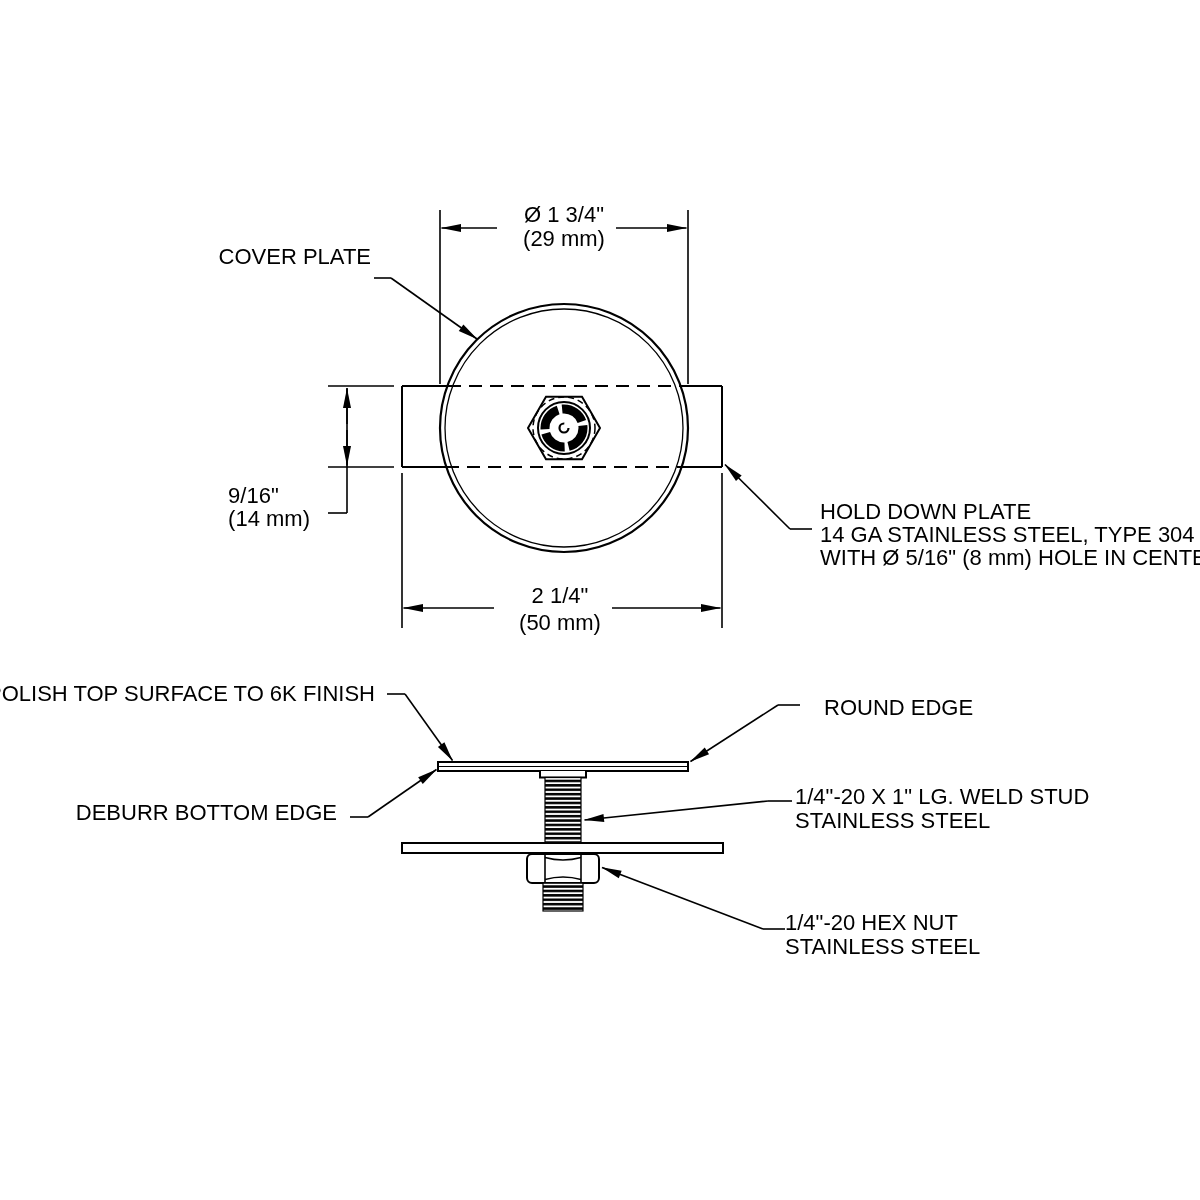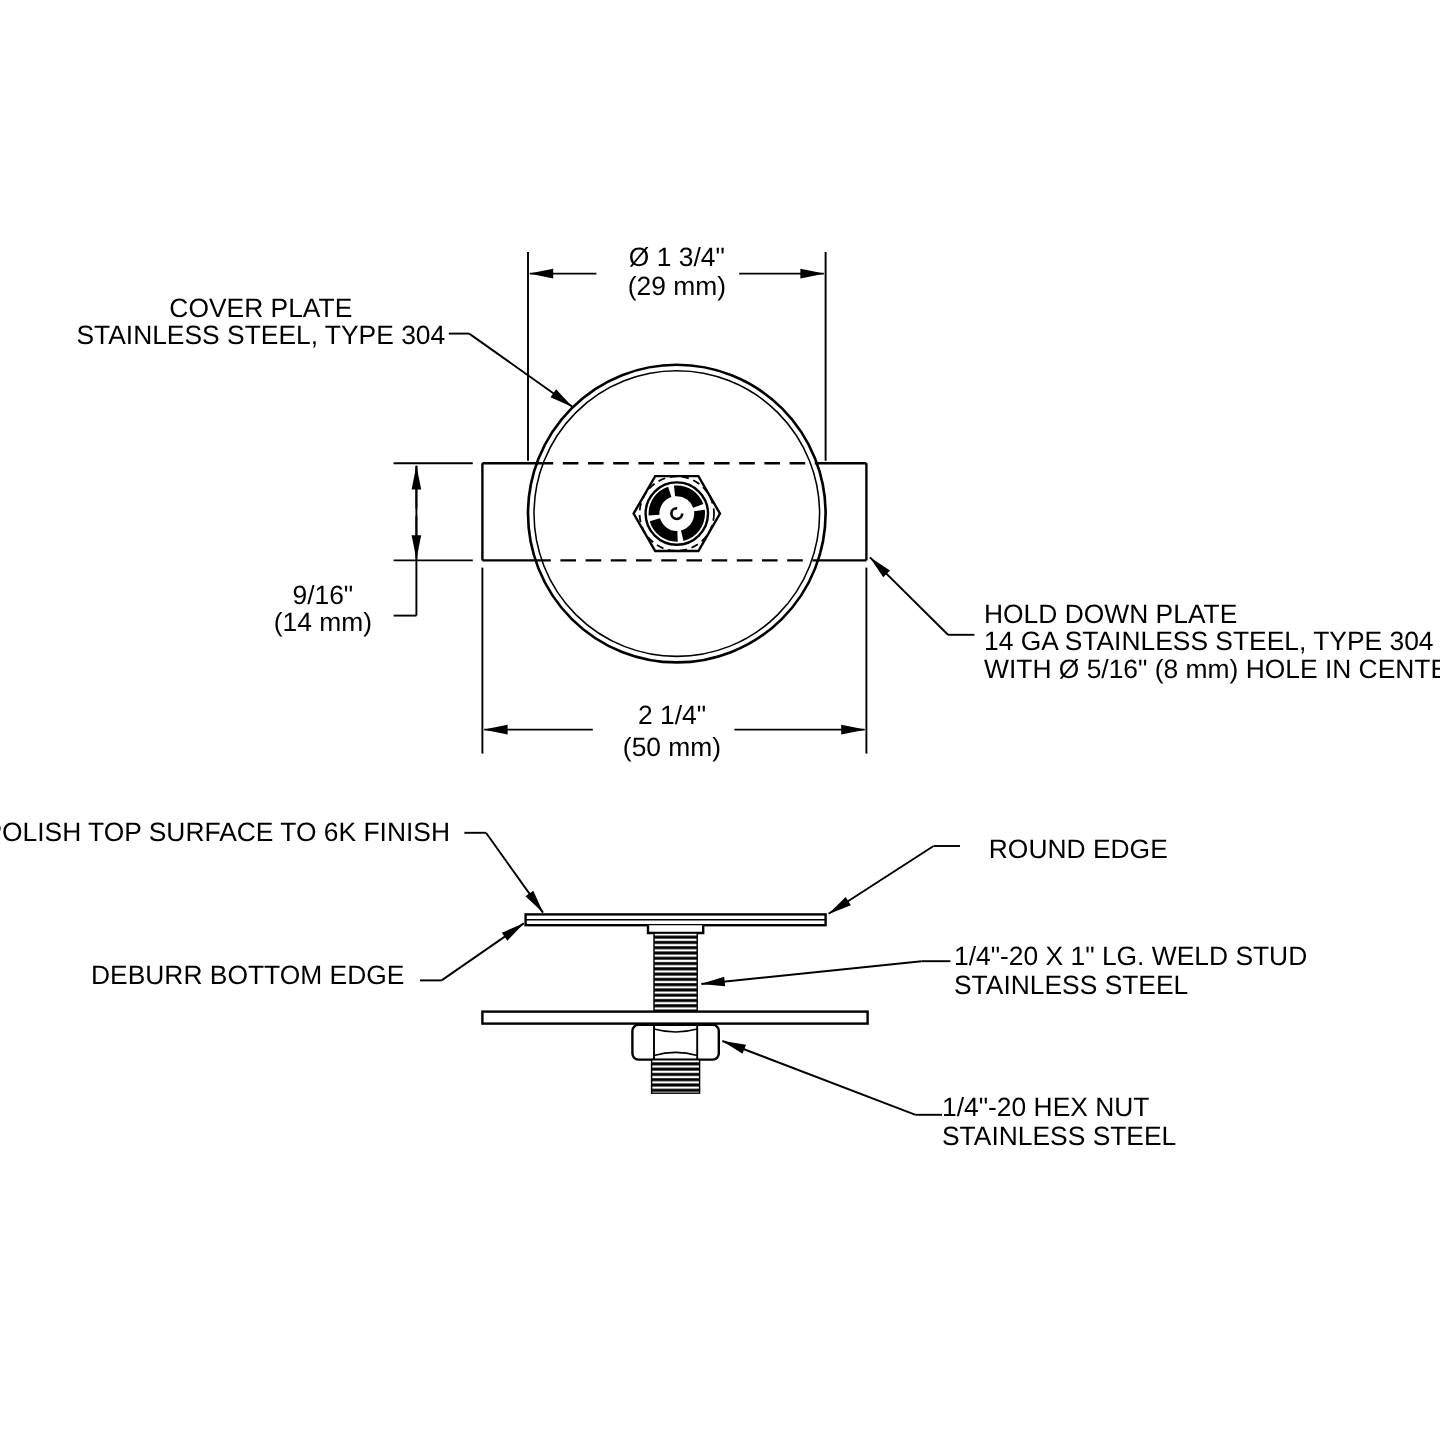--- a/index.html
+++ b/index.html
@@ -1,21 +1,21 @@
 <!DOCTYPE html>
 <html><head>
 <meta charset="utf-8">
 <style>
   html,body{margin:0;padding:0;background:#fff;}
   #canvas{position:relative;width:1200px;height:1200px;background:#fff;overflow:hidden;
           font-family:"Liberation Sans", sans-serif;color:#000;}
   #drawing-svg{position:absolute;left:0;top:0;}
   .lbl{position:absolute;font-size:22px;line-height:23px;white-space:nowrap;color:#000;}
   .center{transform:translateX(-50%);text-align:center;}
-  .right{text-align:center;}
+  .right{text-align:left;}
   .lh24{line-height:24px;}
   .lh27{line-height:27px;}
 </style>
 </head>
 <body>
 
 <div id="canvas">
 
   <svg id="drawing-svg" width="1200" height="1200" viewBox="0 0 1200 1200">
     <defs>
@@ -139,21 +139,20 @@
     </g>
   </svg>
 
   <div class="lbl center lh24" style="left:564px;top:203px;">
     <div>Ø 1 3/4"</div>
     <div>(29 mm)</div>
   </div>
 
   <div class="lbl right" style="right:829px;top:245px;">
     <div>COVER PLATE</div>
-    <div>STAINLESS STEEL, TYPE 304</div>
   </div>
 
   <div class="lbl right" style="right:890px;top:484px;">
     <div>9/16"</div>
     <div>(14 mm)</div>
   </div>
 
   <div class="lbl" style="left:820px;top:500px;">
     <div>HOLD DOWN PLATE</div>
     <div>14 GA STAINLESS STEEL, TYPE 304</div>

